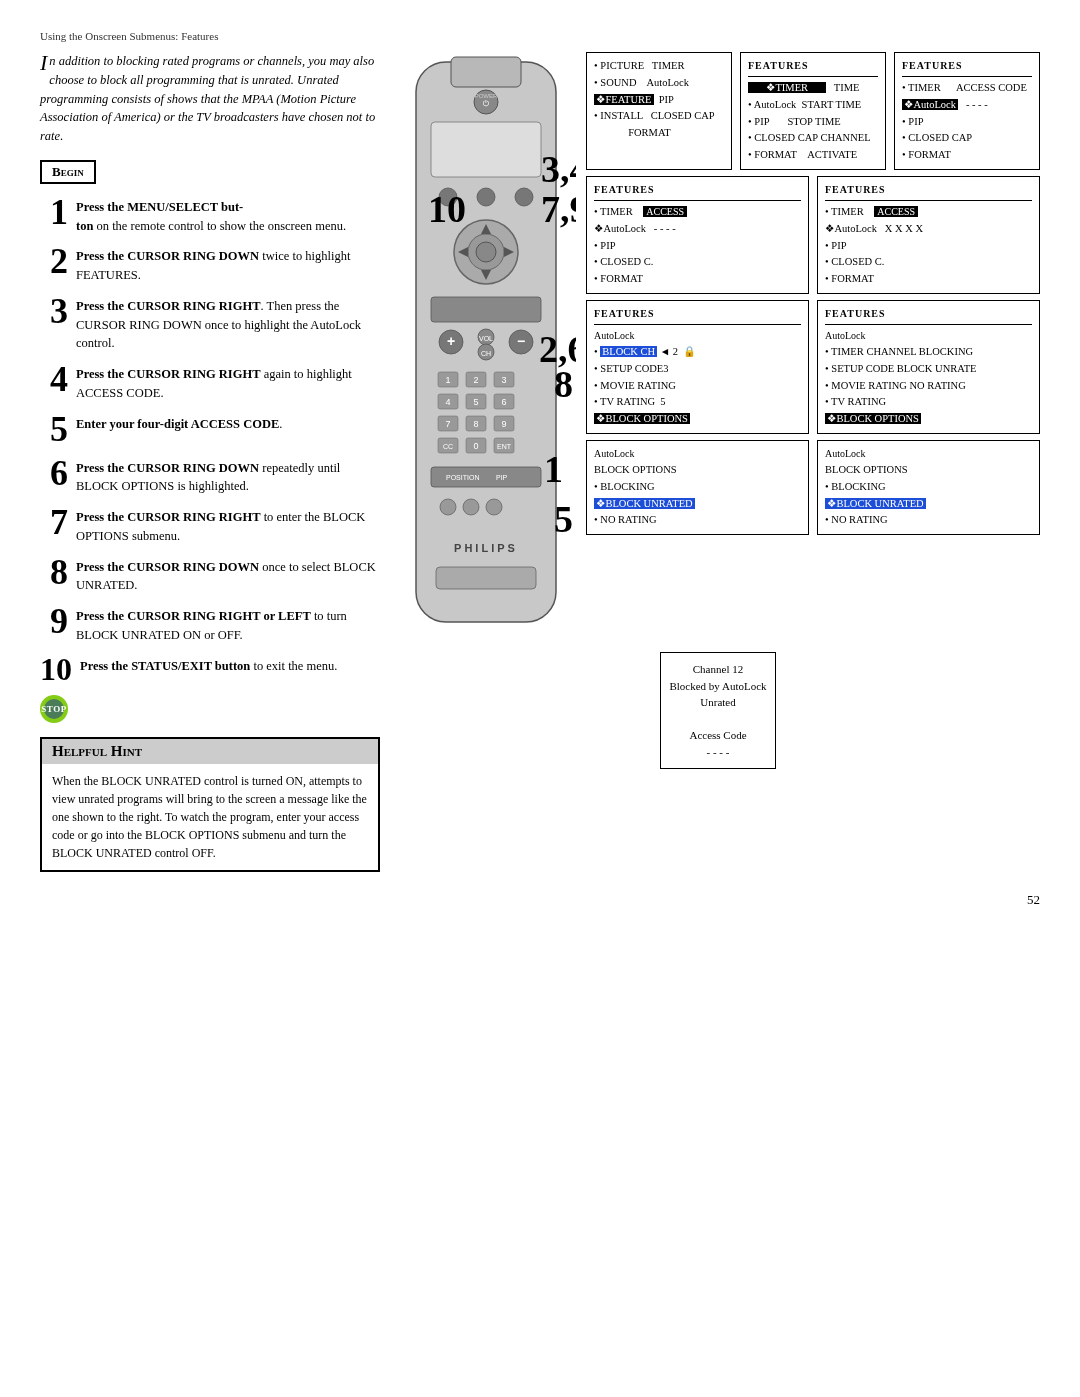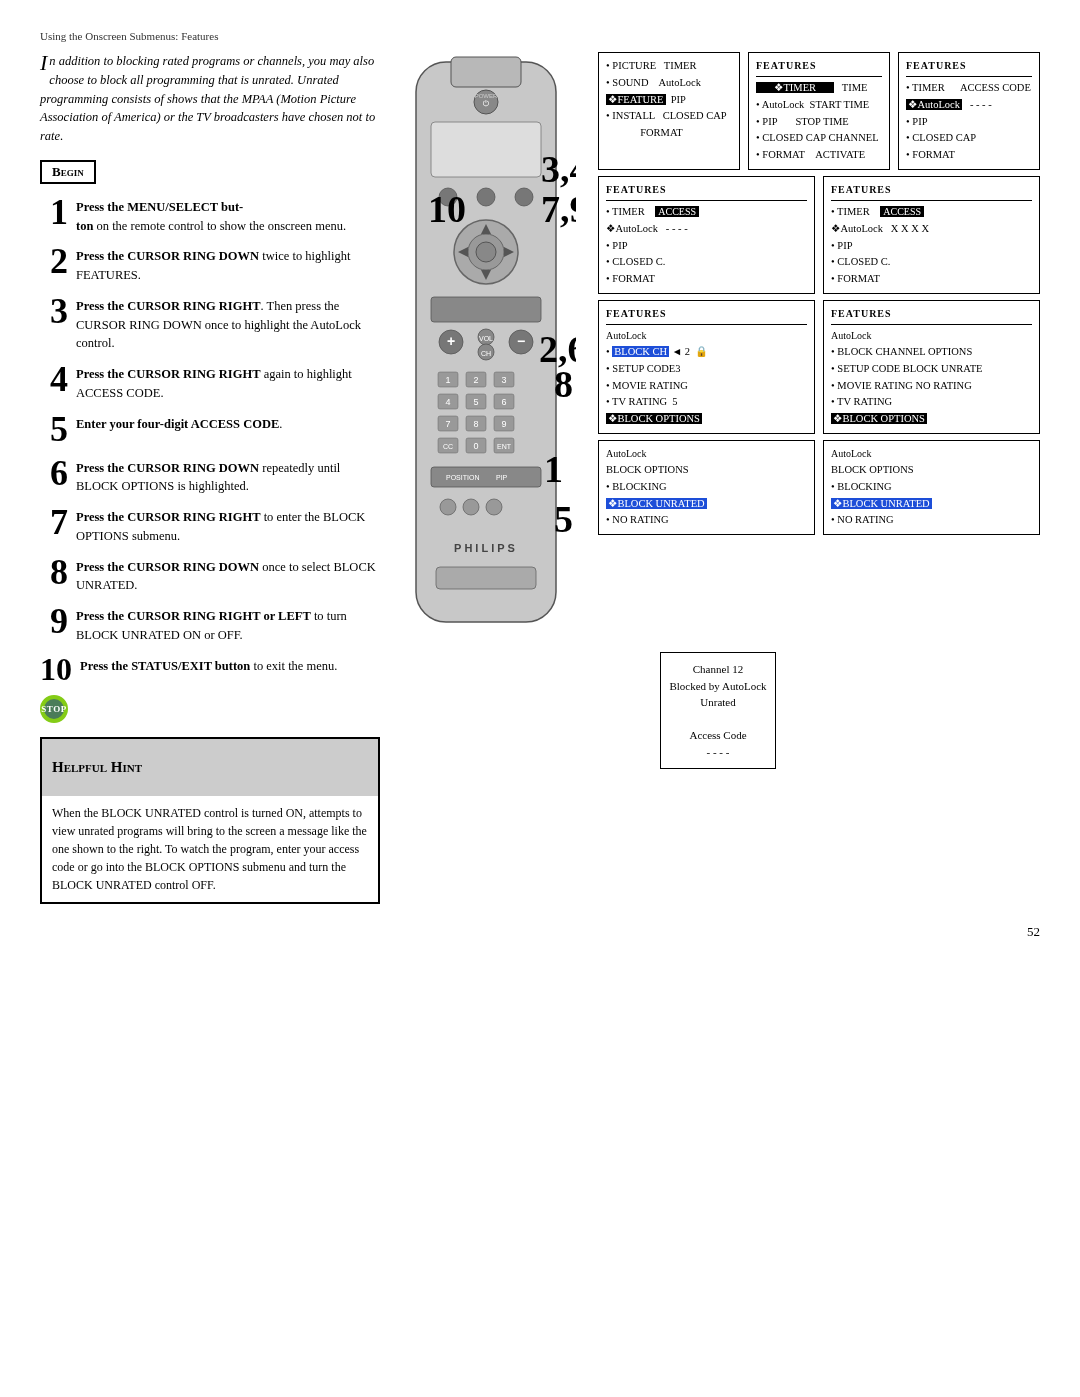--- a/index.html
+++ b/index.html
@@ -127,21 +127,21 @@
       color: #fff;
       font-size: 9px;
       font-weight: bold;
       letter-spacing: 0.5px;
     }
     .helpful-hint {
       border: 2px solid #000;
     }
     .hint-title {
       background: #ccc;
-      padding: 20px 10px;
+      padding: 4px 10px;
       font-variant: small-caps;
       font-size: 15px;
       font-weight: bold;
     }
     .hint-body {
       padding: 8px 10px;
       font-size: 12px;
       line-height: 1.5;
     }
     .right-column {
@@ -160,21 +160,20 @@
       flex-shrink: 0;
     }
     .remote-svg {
       width: 180px;
     }
     .screens-column {
       flex: 1;
       display: flex;
       flex-direction: column;
       gap: 6px;
-      margin-left: 12px;
     }
     .screen-row {
       display: flex;
       gap: 8px;
     }
     .screen-box {
       border: 1.5px solid #000;
       padding: 5px 7px;
       font-size: 10.5px;
       line-height: 1.6;
@@ -509,21 +508,21 @@
               <div class="screen-item">• <span class="block-hl">BLOCK CH</span> ◄ 2 &nbsp;🔒</div>
               <div class="screen-item">• SETUP CODE3</div>
               <div class="screen-item">• MOVIE RATING</div>
               <div class="screen-item">• TV RATING &nbsp;5</div>
               <div class="screen-item"><span class="blockopt-hl">❖BLOCK OPTIONS</span></div>
             </div>
 
             <div class="screen-box">
               <div class="screen-title">Features</div>
               <div class="screen-item" style="font-size:10px;">AutoLock</div>
-              <div class="screen-item">• BLOCK CHANNEL OPTIONS</div>
+              <div class="screen-item">• TIMER CHANNEL BLOCKING</div>
               <div class="screen-item">• SETUP CODE BLOCK UNRATE</div>
               <div class="screen-item">• MOVIE RATING NO RATING</div>
               <div class="screen-item">• TV RATING</div>
               <div class="screen-item"><span class="blockopt-hl">❖BLOCK OPTIONS</span></div>
             </div>
           </div>
 
           <div class="screen-row">
 
             <div class="screen-box">

